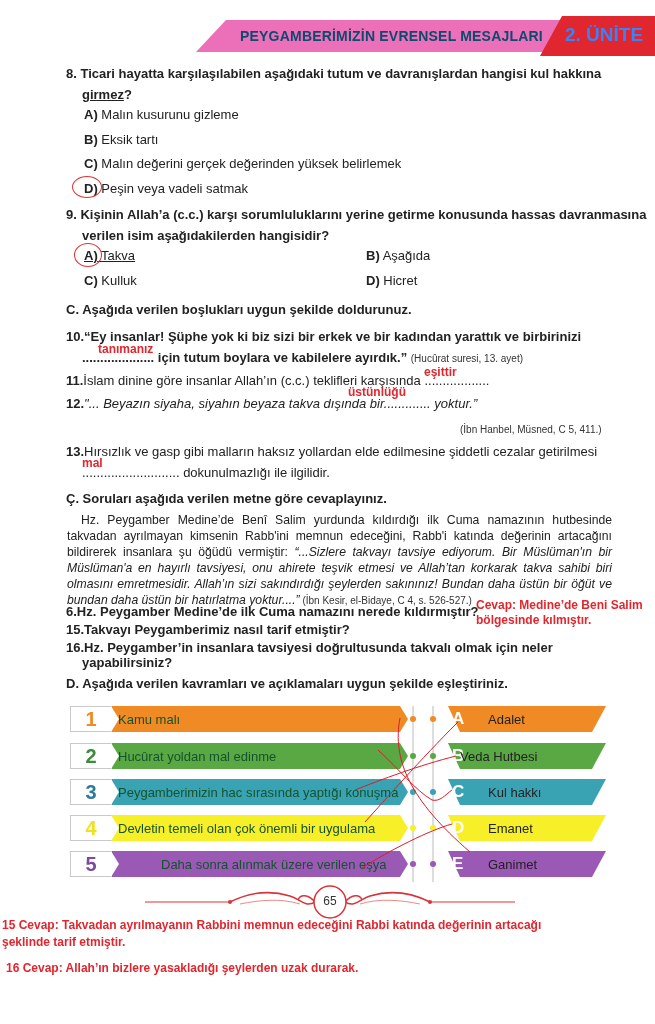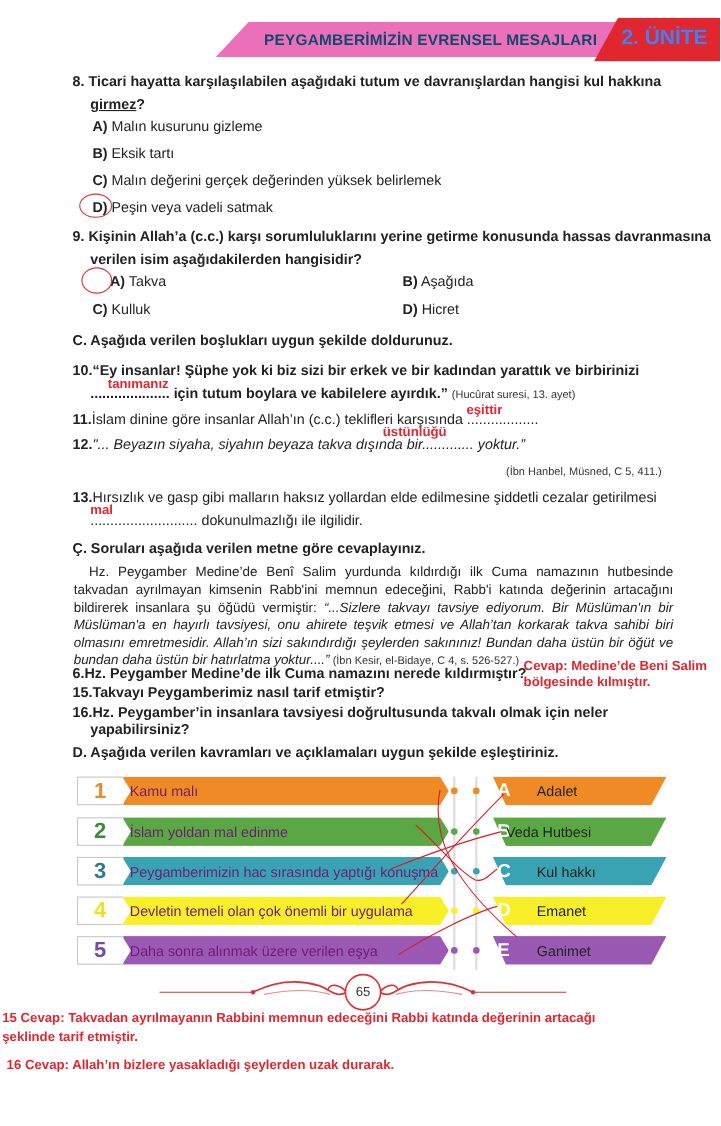--- a/index.html
+++ b/index.html
@@ -21,21 +21,21 @@
   .u { text-decoration: underline; }
   .red { color: #e0262f; font-weight: bold; }
   .src { font-size: 10px; color: #333; font-weight: normal; }
   .para { font-size: 12.2px; line-height: 16px; text-align: justify; width: 545px; }
   .it { font-style: italic; }
 
   .circle { border: 1px solid #d33; border-radius: 50%; }
   .num-box { width: 42px; height: 26px; background: #fff; border: 1px solid #c9c9c9; font-size: 20px; font-weight: bold;
              display: flex; align-items: center; justify-content: center; }
   .lbar { height: 26px; clip-path: polygon(0 0, calc(100% - 8px) 0, 100% 50%, calc(100% - 8px) 100%, 0 100%); }
-  .lbar-text { font-size: 13px; color: #701a75; }
+  .lbar-text { font-size: 13px; color: #14532d; }
   .rbar { height: 26px; clip-path: polygon(12px 0, 100% 0, calc(100% - 14px) 100%, 24px 100%); }
   .letter { font-size: 17px; color: #fff; font-weight: bold; }
   .rbar-text { font-size: 13px; color: #222; }
   .rail { width: 2px; background: #dddddd; }
   .dot { width: 6px; height: 6px; border-radius: 50%; }
 </style>
 </head>
 <body>
 
 <div class="abs banner-pink"></div>
@@ -54,21 +54,21 @@
 <div class="abs opt" style="left:84px; top:132px;"><b>B)</b> <span>Eksik tartı</span></div>
 <div class="abs opt" style="left:84px; top:156px;"><b>C)</b> <span>Malın değerini gerçek değerinden yüksek belirlemek</span></div>
 <div class="abs opt" style="left:84px; top:181px;"><b>D)</b> <span>Peşin veya vadeli satmak</span></div>
 <div class="abs circle" style="left:72px; top:176px; width:30px; height:22px;"></div>
 
 <div class="abs q" style="left:66px; top:207px;">
   <span>9.</span>
   <span>Kişinin Allah’a (c.c.) karşı sorumluluklarını yerine getirme konusunda hassas davranmasına</span>
 </div>
 <div class="abs q" style="left:82px; top:228px;">verilen isim aşağıdakilerden hangisidir?</div>
-<div class="abs opt" style="left:100px; top:248px;"><b>A)</b> <span>Takva</span></div>
+<div class="abs opt" style="left:84px; top:248px;text-decoration:underline;"><b>A)</b> <span>Takva</span></div>
 <div class="abs circle" style="left:74px; top:243px; width:28px; height:24px;"></div>
 <div class="abs opt" style="left:366px; top:248px;"><b>B)</b> <span>Aşağıda</span></div>
 <div class="abs opt" style="left:84px; top:273px;"><b>C)</b> <span>Kulluk</span></div>
 <div class="abs opt" style="left:366px; top:273px;"><b>D)</b> <span>Hicret</span></div>
 
 <div class="abs q" style="left:66px; top:302px;">C.  Aşağıda verilen boşlukları uygun şekilde doldurunuz.</div>
 
 <div class="abs q" style="left:66px; top:329px;">
   <span>10.</span><span>“Ey insanlar! Şüphe yok ki biz sizi bir erkek ve bir kadından yarattık ve birbirinizi</span>
 </div>
@@ -123,39 +123,39 @@
     <div class="abs rail" style="left: 432px; top: 706px; height: 176px;"></div>
     <div class="abs lbar" style="left: 72px; top: 706px; width: 336px; background: rgb(240, 138, 36);"></div>
     <div class="abs num-box" style="left: 70px; top: 706px; color: rgb(240, 138, 36);">1</div>
     <div class="abs" style="left: 111px; top: 706px; width: 0px; height: 0px; border-top: 13px solid transparent; border-bottom: 13px solid transparent; border-left: 8px solid rgb(255, 255, 255);"></div>
     <div class="abs lbar-text" style="left: 118px; top: 712px;">Kamu malı</div>
     <div class="abs dot" style="left: 410px; top: 716px; background: rgb(240, 138, 36);"></div>
     <div class="abs dot" style="left: 430px; top: 716px; background: rgb(240, 138, 36);"></div>
     <div class="abs lbar" style="left: 72px; top: 743px; width: 336px; background: rgb(90, 168, 67);"></div>
     <div class="abs num-box" style="left: 70px; top: 743px; color: rgb(61, 138, 58);">2</div>
     <div class="abs" style="left: 111px; top: 743px; width: 0px; height: 0px; border-top: 13px solid transparent; border-bottom: 13px solid transparent; border-left: 8px solid rgb(255, 255, 255);"></div>
-    <div class="abs lbar-text" style="left: 118px; top: 749px;">İslam yoldan mal edinme</div>
+    <div class="abs lbar-text" style="left: 118px; top: 749px;">Hucûrat yoldan mal edinme</div>
     <div class="abs dot" style="left: 410px; top: 753px; background: rgb(90, 168, 67);"></div>
     <div class="abs dot" style="left: 430px; top: 753px; background: rgb(90, 168, 67);"></div>
     <div class="abs lbar" style="left: 72px; top: 779px; width: 336px; background: rgb(58, 163, 179);"></div>
     <div class="abs num-box" style="left: 70px; top: 779px; color: rgb(46, 122, 153);">3</div>
     <div class="abs" style="left: 111px; top: 779px; width: 0px; height: 0px; border-top: 13px solid transparent; border-bottom: 13px solid transparent; border-left: 8px solid rgb(255, 255, 255);"></div>
     <div class="abs lbar-text" style="left: 118px; top: 785px;">Peygamberimizin hac sırasında yaptığı konuşma</div>
     <div class="abs dot" style="left: 410px; top: 789px; background: rgb(58, 163, 179);"></div>
     <div class="abs dot" style="left: 430px; top: 789px; background: rgb(58, 163, 179);"></div>
     <div class="abs lbar" style="left: 72px; top: 815px; width: 336px; background: rgb(247, 239, 39);"></div>
     <div class="abs num-box" style="left: 70px; top: 815px; color: rgb(240, 224, 32);">4</div>
     <div class="abs" style="left: 111px; top: 815px; width: 0px; height: 0px; border-top: 13px solid transparent; border-bottom: 13px solid transparent; border-left: 8px solid rgb(255, 255, 255);"></div>
     <div class="abs lbar-text" style="left: 118px; top: 821px;">Devletin temeli olan çok önemli bir uygulama</div>
     <div class="abs dot" style="left: 410px; top: 825px; background: rgb(247, 239, 39);"></div>
     <div class="abs dot" style="left: 430px; top: 825px; background: rgb(247, 239, 39);"></div>
     <div class="abs lbar" style="left: 72px; top: 851px; width: 336px; background: rgb(155, 89, 182);"></div>
     <div class="abs num-box" style="left: 70px; top: 851px; color: rgb(122, 74, 160);">5</div>
     <div class="abs" style="left: 111px; top: 851px; width: 0px; height: 0px; border-top: 13px solid transparent; border-bottom: 13px solid transparent; border-left: 8px solid rgb(255, 255, 255);"></div>
-    <div class="abs lbar-text" style="left: 118px; top: 857px;">Daha sonra alınmak üzere verilen eşya</div>
+    <div class="abs lbar-text" style="left: 118px; top: 857px; padding-left: 43px;">Daha sonra alınmak üzere verilen eşya</div>
     <div class="abs dot" style="left: 410px; top: 861px; background: rgb(155, 89, 182);"></div>
     <div class="abs dot" style="left: 430px; top: 861px; background: rgb(155, 89, 182);"></div>
     <div class="abs rbar" style="left: 436px; top: 706px; width: 170px; background: rgb(240, 138, 36); filter: drop-shadow(rgb(187, 187, 187) 0px 1px 1px);"></div>
     <div class="abs letter" style="left: 452px; top: 709px;">A</div>
     <div class="abs rbar-text" style="left: 488px; top: 712px;">Adalet</div>
     <div class="abs rbar" style="left: 436px; top: 743px; width: 170px; background: rgb(90, 168, 67); filter: drop-shadow(rgb(187, 187, 187) 0px 1px 1px);"></div>
     <div class="abs letter" style="left: 452px; top: 746px;">B</div>
     <div class="abs rbar-text" style="left: 460px; top: 749px;">Veda Hutbesi</div>
     <div class="abs rbar" style="left: 436px; top: 779px; width: 170px; background: rgb(58, 163, 179); filter: drop-shadow(rgb(187, 187, 187) 0px 1px 1px);"></div>
     <div class="abs letter" style="left: 452px; top: 782px;">C</div>

